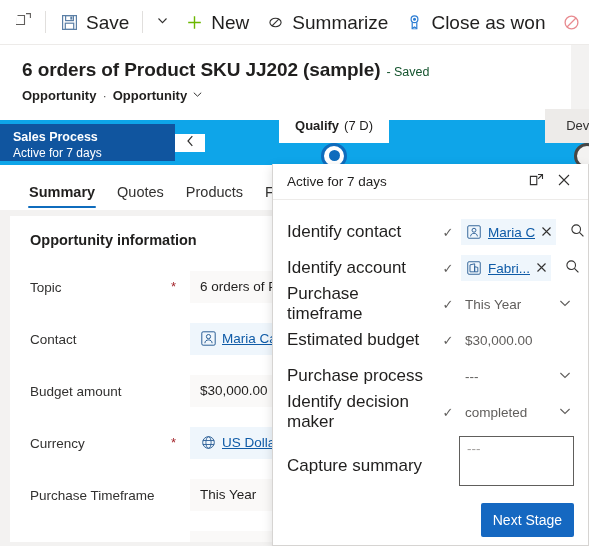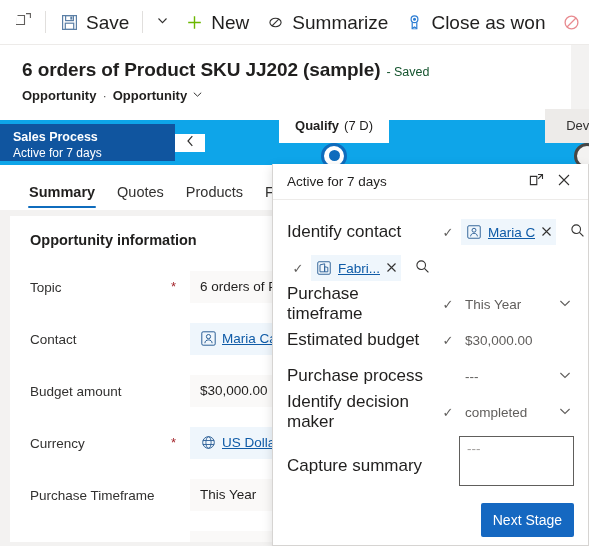--- a/index.html
+++ b/index.html
@@ -551,20 +551,21 @@
               <svg width="15" height="15" viewBox="0 0 15 15">
                 <circle cx="6.2" cy="6.2" r="4.3" fill="none" stroke="#323130" stroke-width="1.1"></circle>
                 <path d="M9.4 9.4l4 4" stroke="#323130" stroke-width="1.1"></path>
               </svg>
             </span>
           </span>
         </div>
       </div>
 
       <div class="sfrow">
+        <div class="sflabel">Identify account</div>
         <div class="sfcheck">✓</div>
         <div class="sfval">
           <span class="pill">
             <span class="lk-icon">
               <svg width="14" height="14" viewBox="0 0 15 15">
                 <rect x="0.8" y="0.8" width="13.4" height="13.4" rx="1.3" fill="none" stroke="#2b5f96" stroke-width="1"></rect>
                 <path d="M3.2 11.6V4.2l5-1.2v8.6z" fill="none" stroke="#2b5f96" stroke-width="1"></path>
                 <path d="M8.2 11.6V6.1l3.4 0.8v4.7z" fill="none" stroke="#2b5f96" stroke-width="1"></path>
               </svg>
             </span>

